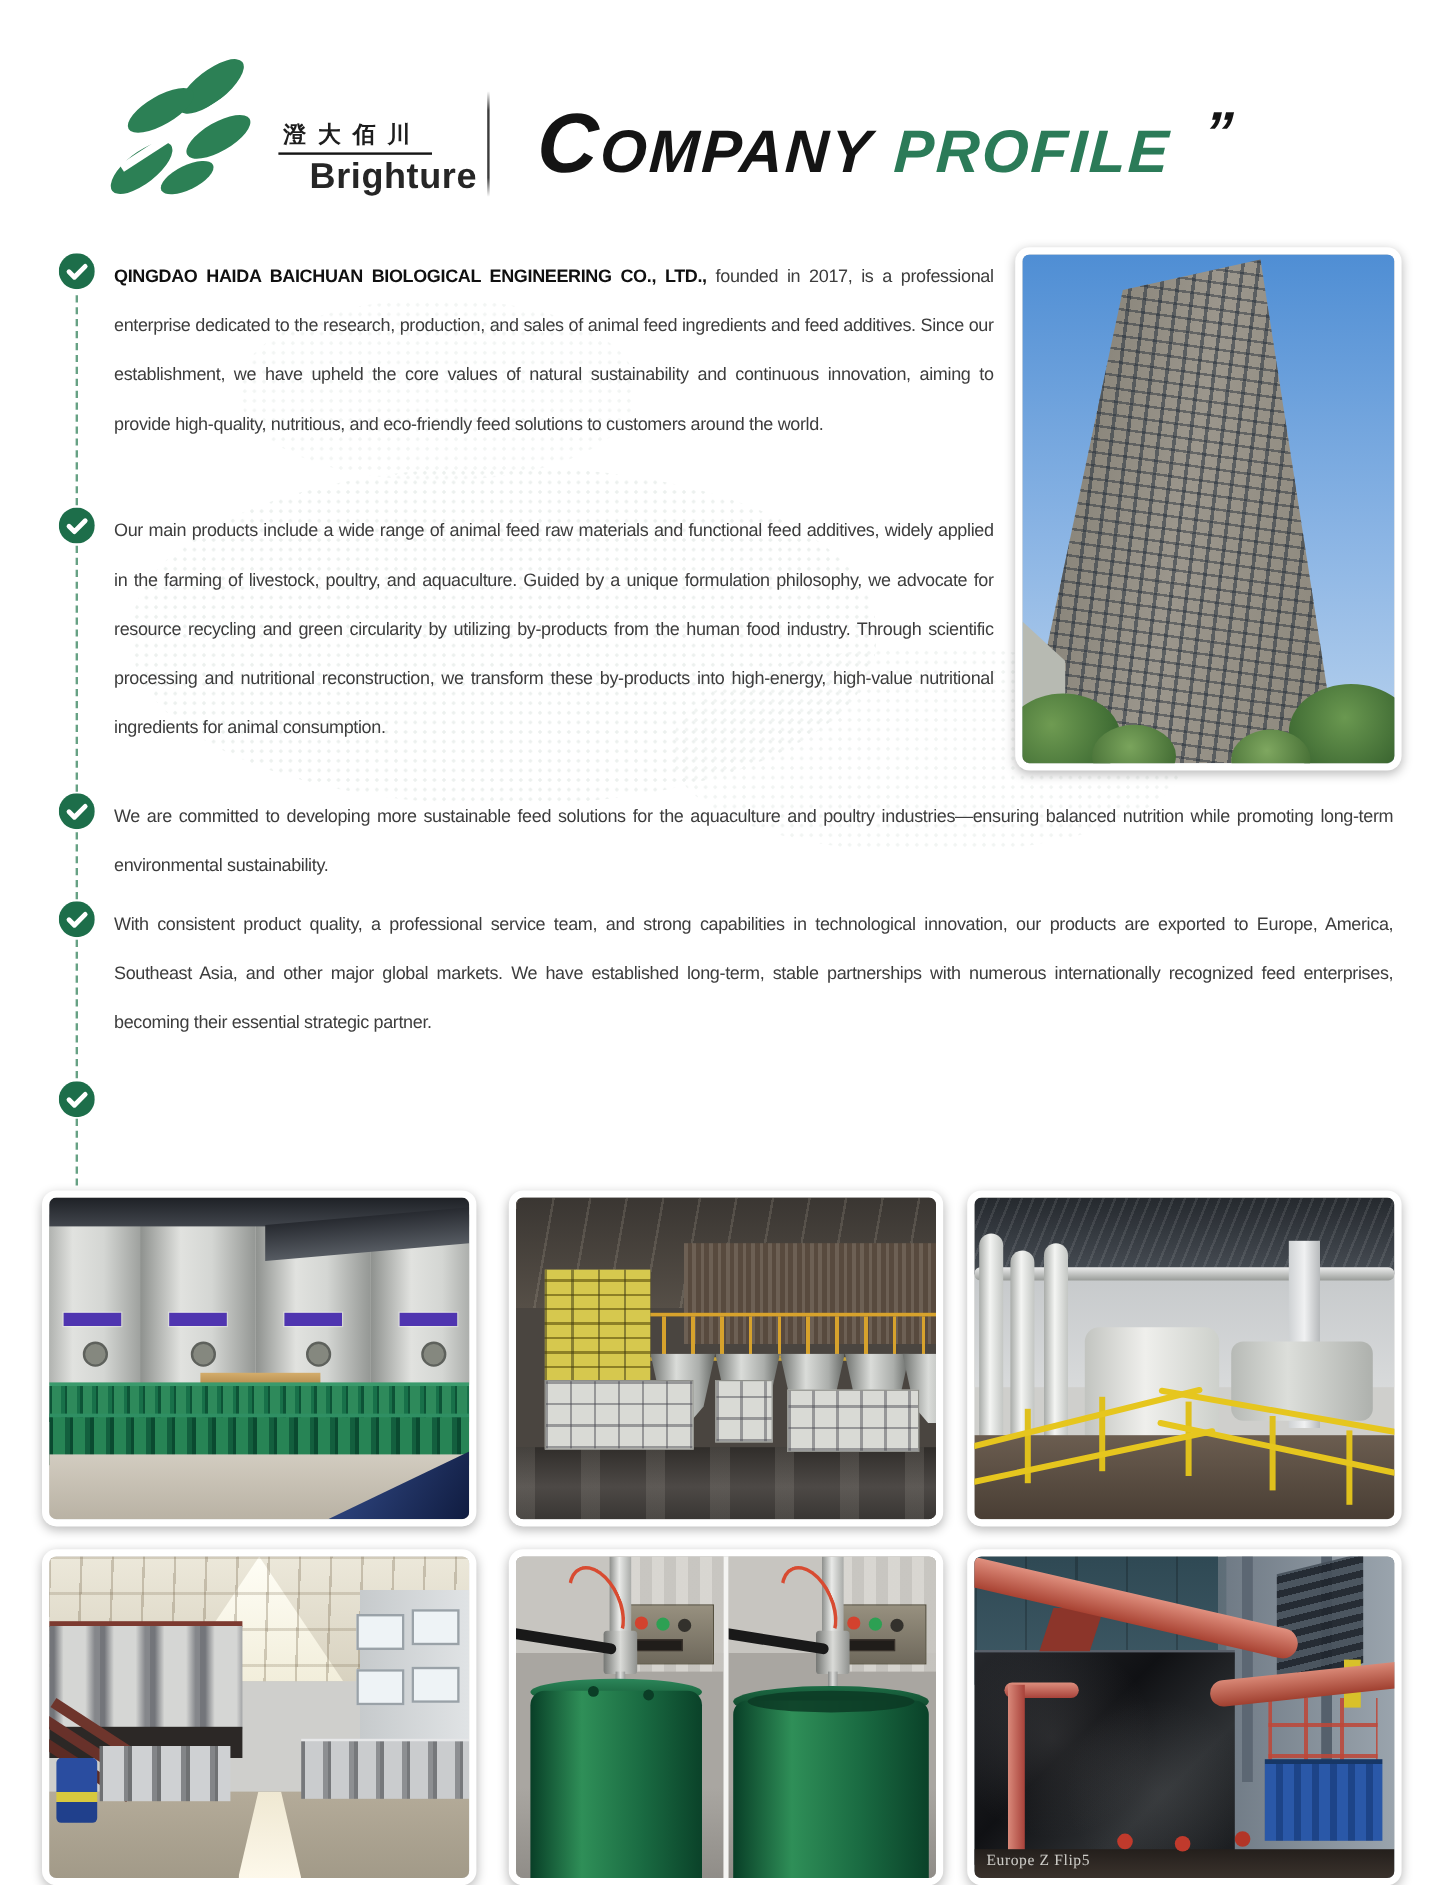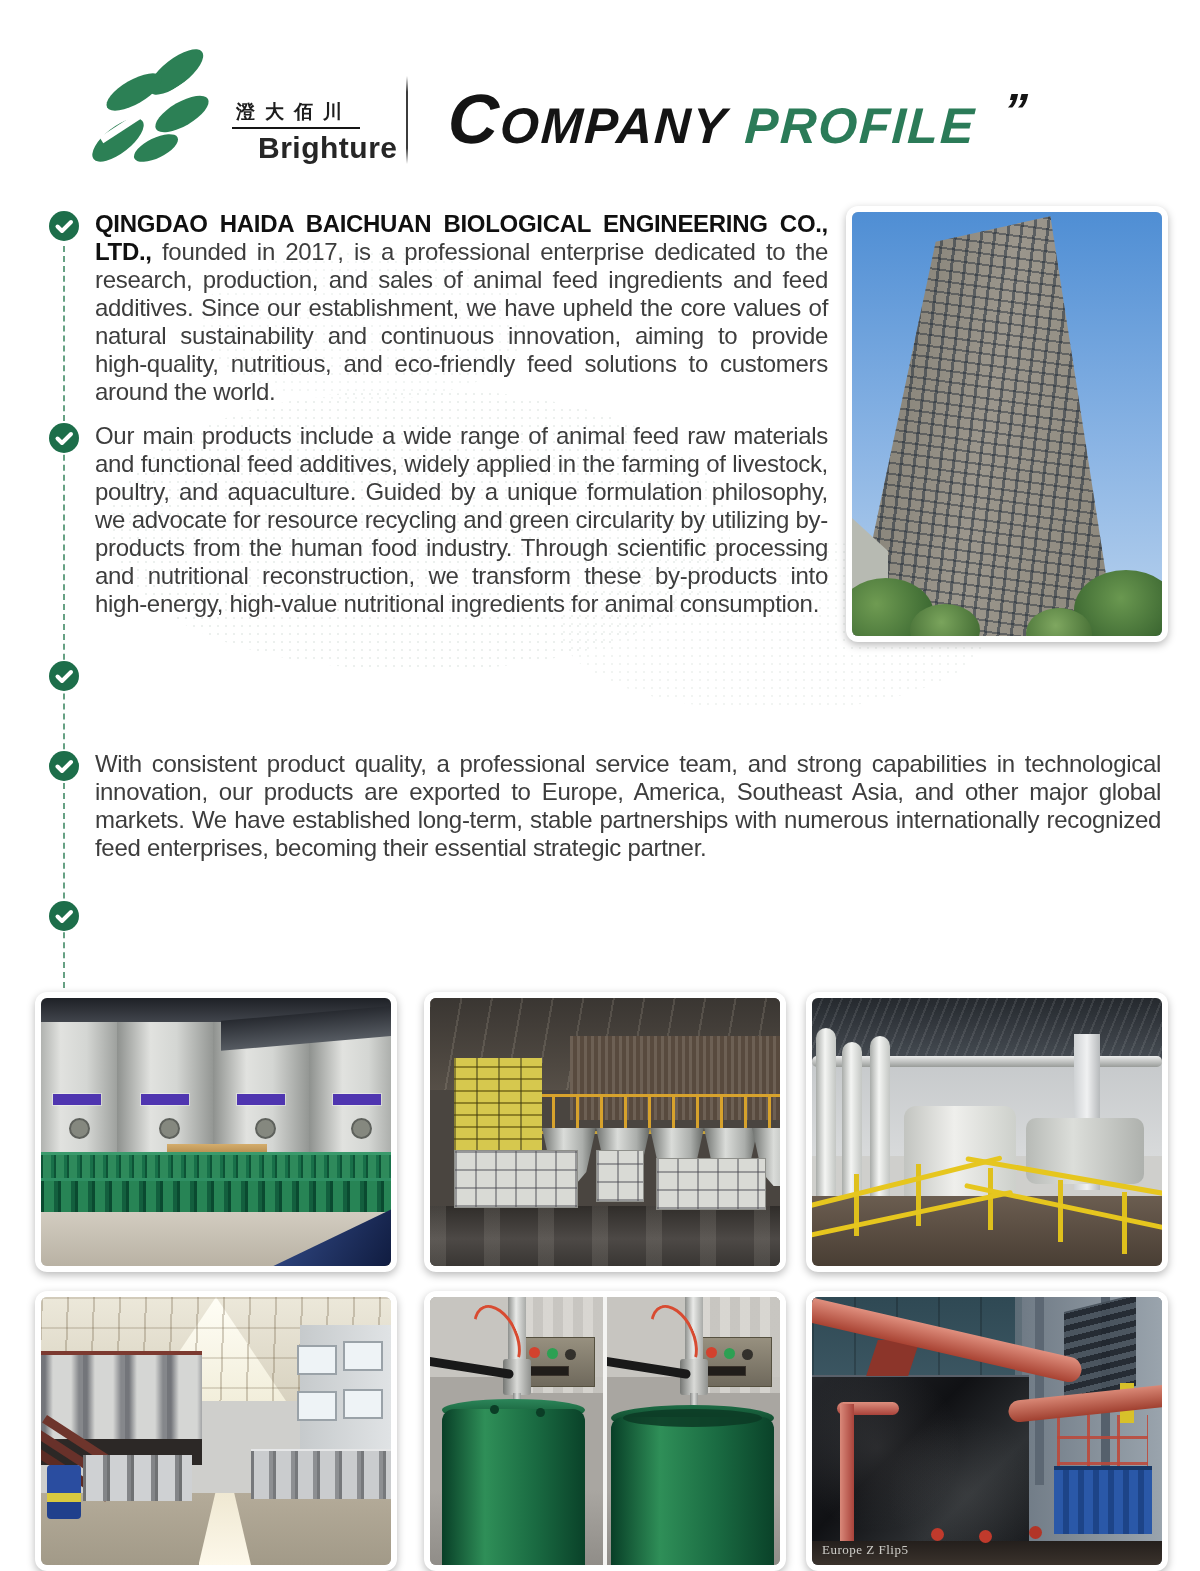--- a/index.html
+++ b/index.html
@@ -26,21 +26,21 @@
   .blob{border-radius:48%;opacity:.30;z-index:0;
         background-image:radial-gradient(rgba(140,165,152,.55) 1.2px,rgba(0,0,0,0) 1.5px);
         background-size:8px 8px;}
   .blob1{left:110px;top:390px;width:620px;height:280px;}
   .blob2{left:560px;top:540px;width:430px;height:170px;opacity:.22;}
   .blob3{left:200px;top:250px;width:330px;height:150px;opacity:.2;}
 
   
   .vline{left:63px;top:246px;height:742px;width:0;border-left:2px dashed #35825c;opacity:.75;}
   .check{width:30px;height:30px;z-index:2;}
-  .para{z-index:2;font-size:24px;line-height:28px;color:#3d3d3d;text-align:justify;
+  .para{z-index:2;font-size:15px;line-height:41px;color:#3d3d3d;text-align:justify;
         letter-spacing:-.3px;font-stretch:condensed;}
   .para .lead{font-weight:bold;color:#101010;}
   .p1{left:95px;top:210px;width:733px;}
   .p2{left:95px;top:422px;width:733px;}
   .p3{left:95px;top:660px;width:1066px;}
   .p4{left:95px;top:750px;width:1066px;}
   .p5{left:95px;top:900px;width:1066px;}
   .ck1{left:49px;top:211px;} .ck2{left:49px;top:423px;} .ck3{left:49px;top:661px;}
   .ck4{left:49px;top:751px;} .ck5{left:49px;top:901px;}
 
@@ -293,20 +293,21 @@
   </div>
   <div class="check ck5">
     <svg width="30" height="30" viewBox="0 0 30 30">
         <circle cx="15" cy="15" r="15" fill="#1d6e4a"></circle>
         <path d="M8.5 15.5l4.5 4.5 9-9" stroke="#fff" stroke-width="4" fill="none" stroke-linecap="round" stroke-linejoin="round"></path>
       </svg>
   </div>
 
   <div class="para p1"><span class="lead">QINGDAO HAIDA BAICHUAN BIOLOGICAL ENGINEERING CO., LTD.,</span> <span>founded in 2017, is a professional enterprise dedicated to the research, production, and sales of animal feed ingredients and feed additives. Since our establishment, we have upheld the core values of natural sustainability and continuous innovation, aiming to provide high-quality, nutritious, and eco-friendly feed solutions to customers around the world.</span></div>
   <div class="para p2"><span>Our main products include a wide range of animal feed raw materials and functional feed additives, widely applied in the farming of livestock, poultry, and aquaculture. Guided by a unique formulation philosophy, we advocate for resource recycling and green circularity by utilizing by-products from the human food industry. Through scientific processing and nutritional reconstruction, we transform these by-products into high-energy, high-value nutritional ingredients for animal consumption.</span></div>
+  <div class="para p3"><span>We are committed to developing more sustainable feed solutions for the aquaculture and poultry industries—ensuring balanced nutrition while promoting long-term environmental sustainability.</span></div>
   <div class="para p4"><span>With consistent product quality, a professional service team, and strong capabilities in technological innovation, our products are exported to Europe, America, Southeast Asia, and other major global markets. We have established long-term, stable partnerships with numerous internationally recognized feed enterprises, becoming their essential strategic partner.</span></div>
 
   <div class="photo ph-build">
     <div class="scene">
       <div class="bl-sky"></div>
       <div class="bl-bldg"></div>
       <div class="bl-win"></div>
       <div class="bl-side"></div>
       <div class="bl-tree bl-t1"></div>
       <div class="bl-tree bl-t2"></div>

